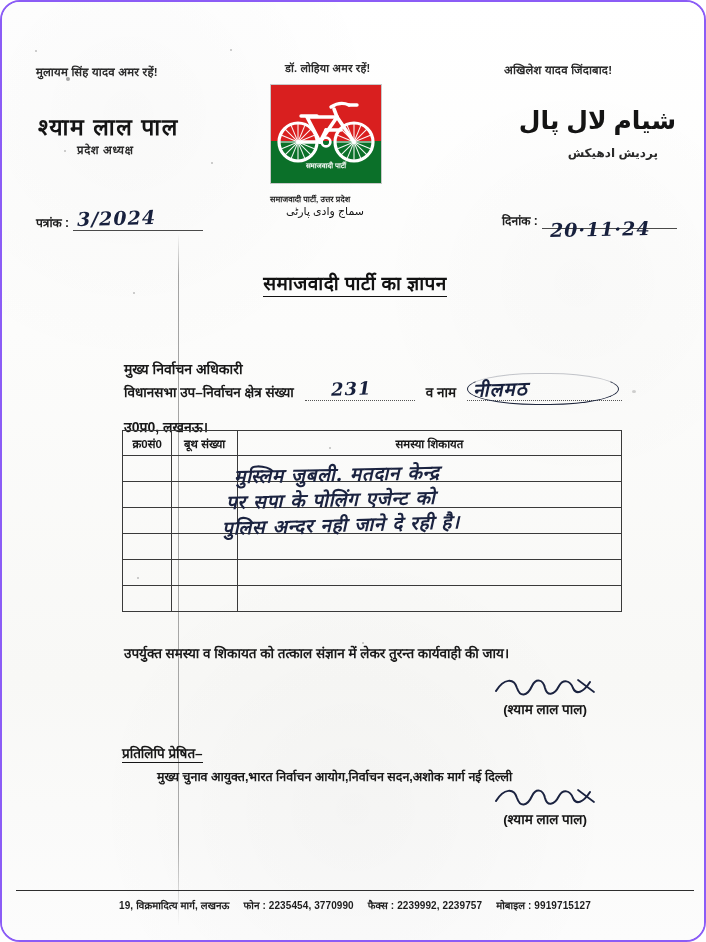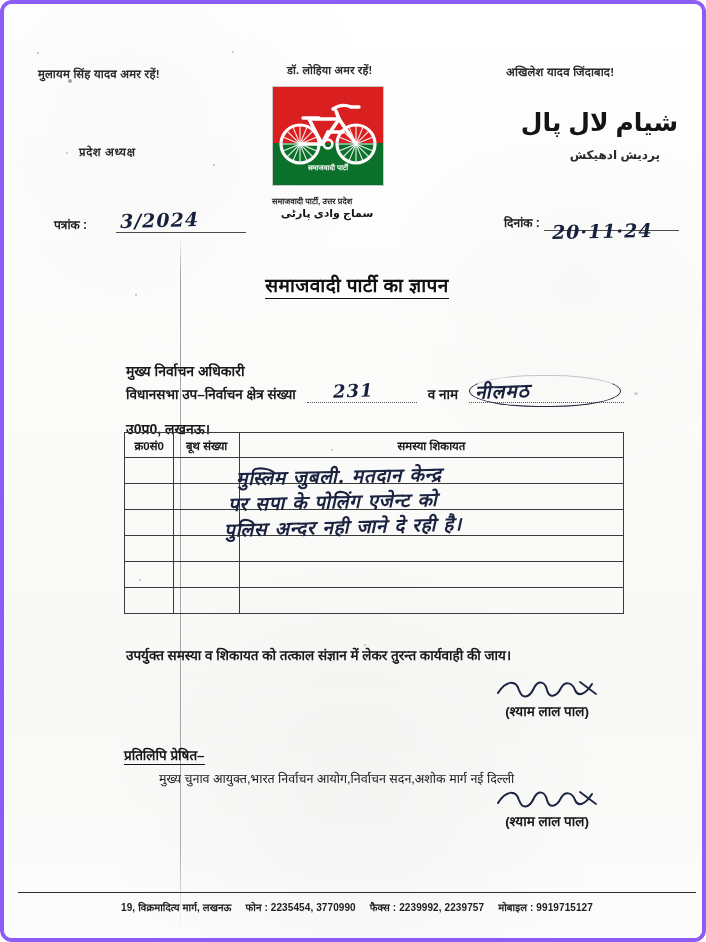--- a/index.html
+++ b/index.html
@@ -7,22 +7,22 @@
   body{
     font-family:"Liberation Sans","DejaVu Sans",sans-serif;
     -webkit-font-smoothing:antialiased;
   }
   #page{
     position:relative;
     width:706px;
     height:942px;
     margin:0;
     background:#fbfbfb;
-    border:4px solid #8b5cf6;
-    border-radius:12px;
+    border:2px solid #8b5cf6;
+    border-radius:20px;
     overflow:hidden;
     box-sizing:border-box;
     color:#1b1b1b;
   }
   
   #paper-texture{
     position:absolute;inset:0;
     background:
       radial-gradient(circle at 18% 12%, rgba(0,0,0,0.020), rgba(0,0,0,0) 26%),
       radial-gradient(circle at 82% 30%, rgba(0,0,0,0.016), rgba(0,0,0,0) 24%),
@@ -77,26 +77,26 @@
     position:relative;width:110px;height:98px;
     border:1px solid #c9c9c9;overflow:hidden;
   }
   #logo-red{position:absolute;left:0;top:0;width:100%;height:57%;background:#d91f1f;}
   #logo-green{position:absolute;left:0;bottom:0;width:100%;height:43%;background:#0b7029;}
   #logo-bike{position:absolute;left:0;top:0;width:100%;height:100%;}
   #logo-sub1{
     margin-top:9px;text-align:left;font-size:8px;font-weight:700;color:#1c1c1c;white-space:nowrap;
   }
   #logo-sub2{
-    margin-top:1px;text-align:center;font-size:11px;font-weight:700;color:#141414;direction:rtl;
+    margin-top:1px;text-align:center;font-size:11px;font-weight:400;color:#141414;direction:rtl;
   }
 
   
   .fieldrow{position:absolute;display:flex;align-items:flex-end;}
-  #ref-row{left:50px;top:208px;gap:25px;}
+  #ref-row{left:34px;top:208px;}
   #date-row{left:500px;top:206px;}
   .fieldlabel{font-size:12px;font-weight:700;color:#212121;white-space:nowrap;}
   .fieldline{
     border-bottom:1px solid #4a4a4a;
     min-width:130px;margin-left:4px;position:relative;height:20px;
   }
   #date-row .fieldline{min-width:135px;}
   .hand{
     font-family:"DejaVu Serif",serif;
     font-style:italic;font-weight:700;color:#1a1a33;
@@ -183,21 +183,21 @@
   .signer-name{font-size:13.5px;font-weight:700;color:#161616;}
 
   
   #cc-heading{
     position:absolute;left:120px;top:742px;
     font-size:13.5px;font-weight:700;color:#161616;
   }
   #cc-heading span{border-bottom:1.4px solid #161616;padding-bottom:1px;text-align:center;}
   #cc-body{
     position:absolute;left:155px;top:766px;width:500px;
-    font-size:12.5px;font-weight:400;color:#181818;white-space:nowrap;
+    font-size:12.5px;font-weight:700;color:#181818;white-space:nowrap;
   }
 
   
   #footer-rule{
     position:absolute;left:14px;top:888px;width:678px;height:0;
     border-top:1.6px solid #2e2e2e;
   }
   #footer-text{
     position:absolute;left:0;top:896px;width:706px;text-align:center;
     font-size:10px;font-weight:700;color:#1d1d1d;letter-spacing:.1px;white-space:nowrap;
@@ -225,20 +225,21 @@
   <div class="speck" style="left:135px;top:575px;width:2px;height:2px;"></div>
   <div class="speck" style="left:360px;top:640px;width:2px;height:2px;"></div>
   <div class="speck" style="left:630px;top:388px;width:4px;height:3px;opacity:.4;"></div>
 
   <div id="letterhead">
 
     <div class="slogan hi" id="slogan-left">मुलायम सिंह यादव अमर रहें!</div>
     <div class="slogan hi" id="slogan-center">डॉ. लोहिया अमर रहें!</div>
     <div class="slogan hi" id="slogan-right">अखिलेश यादव जिंदाबाद!</div>
 
+    <div class="hi" id="name-hindi">श्याम लाल पाल</div>
     <div class="hi" id="designation-hindi">प्रदेश अध्यक्ष</div>
 
     <div id="name-urdu">شیام لال پال</div>
     <div id="designation-urdu">پردیش ادھیکش</div>
 
     <div id="logo-wrap">
       <div id="logo-box">
         <div id="logo-red"></div>
         <div id="logo-green"></div>
         <svg id="logo-bike" viewBox="0 0 110 98">

